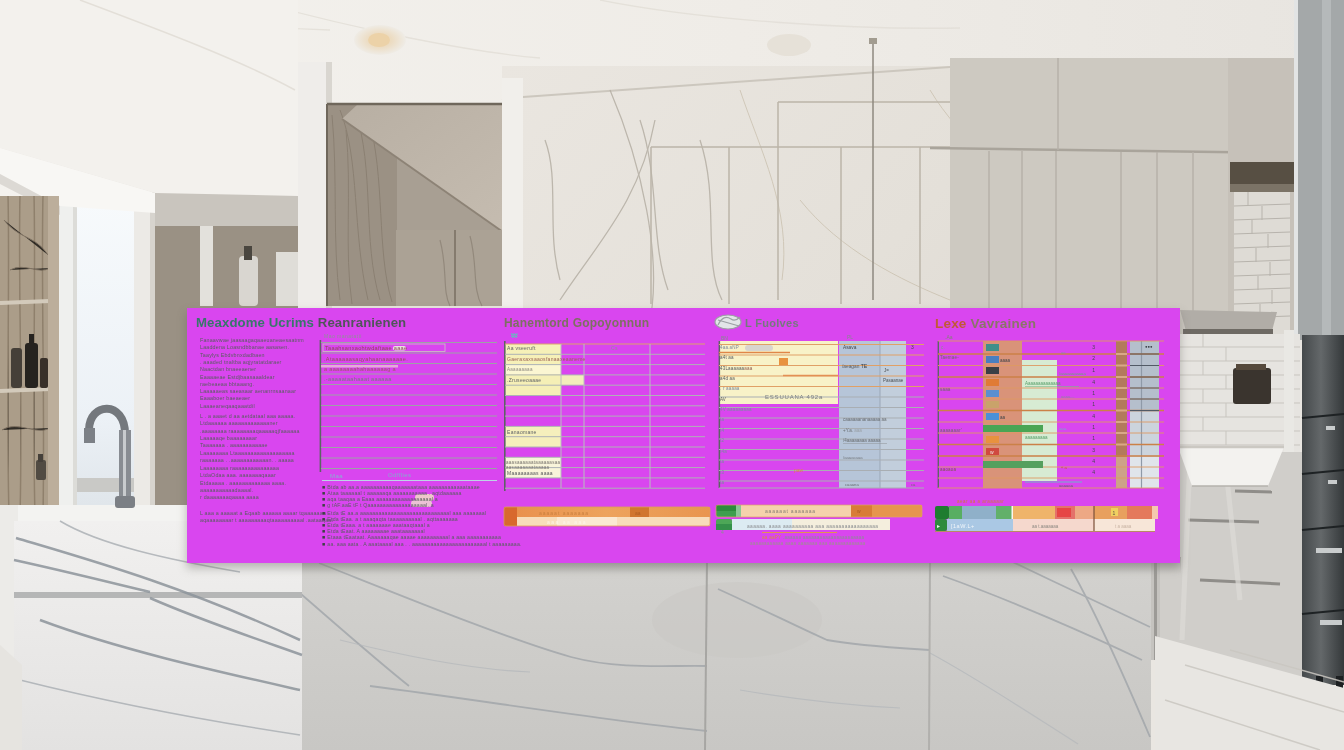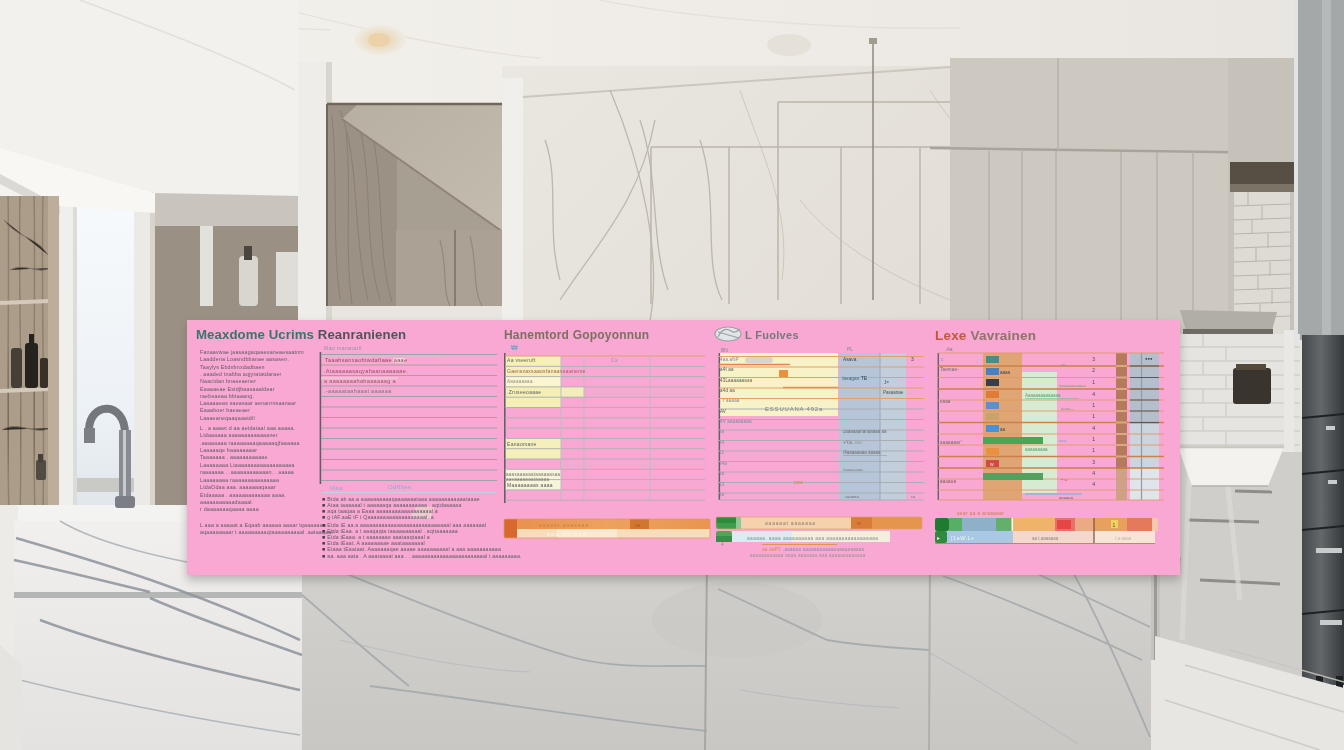--- a/index.html
+++ b/index.html
@@ -1,19 +1,19 @@
 <!DOCTYPE html>
 <html><head>
 <meta charset="utf-8">
 <style>
   html,body{margin:0;padding:0;}
   body{width:1344px;height:750px;overflow:hidden;font-family:"Liberation Sans",sans-serif;}
   #scene{position:relative;width:1344px;height:750px;background:#e9e6e1;overflow:hidden;}
   #bg{position:absolute;left:0;top:0;}
-  #panel{position:absolute;left:187px;top:320px;width:993px;height:255px;background:#f9a8d4;box-shadow:0 5px 9px rgba(95,93,87,.4);}
+  #panel{position:absolute;left:187px;top:308px;width:993px;height:255px;background:#d946ef;box-shadow:0 5px 9px rgba(95,93,87,.4);}
 </style>
 </head>
 <body>
 <div id="scene">
 <svg id="bg" width="1344" height="750" viewBox="0 0 1344 750">
   <defs>
     <linearGradient id="ceilG" x1="0" y1="0" x2="1" y2="0">
       <stop offset="0" stop-color="#f4f2ee"></stop>
           <stop offset="0.55" stop-color="#efece7"></stop>
           <stop offset="1" stop-color="#e8e5e0"></stop>

